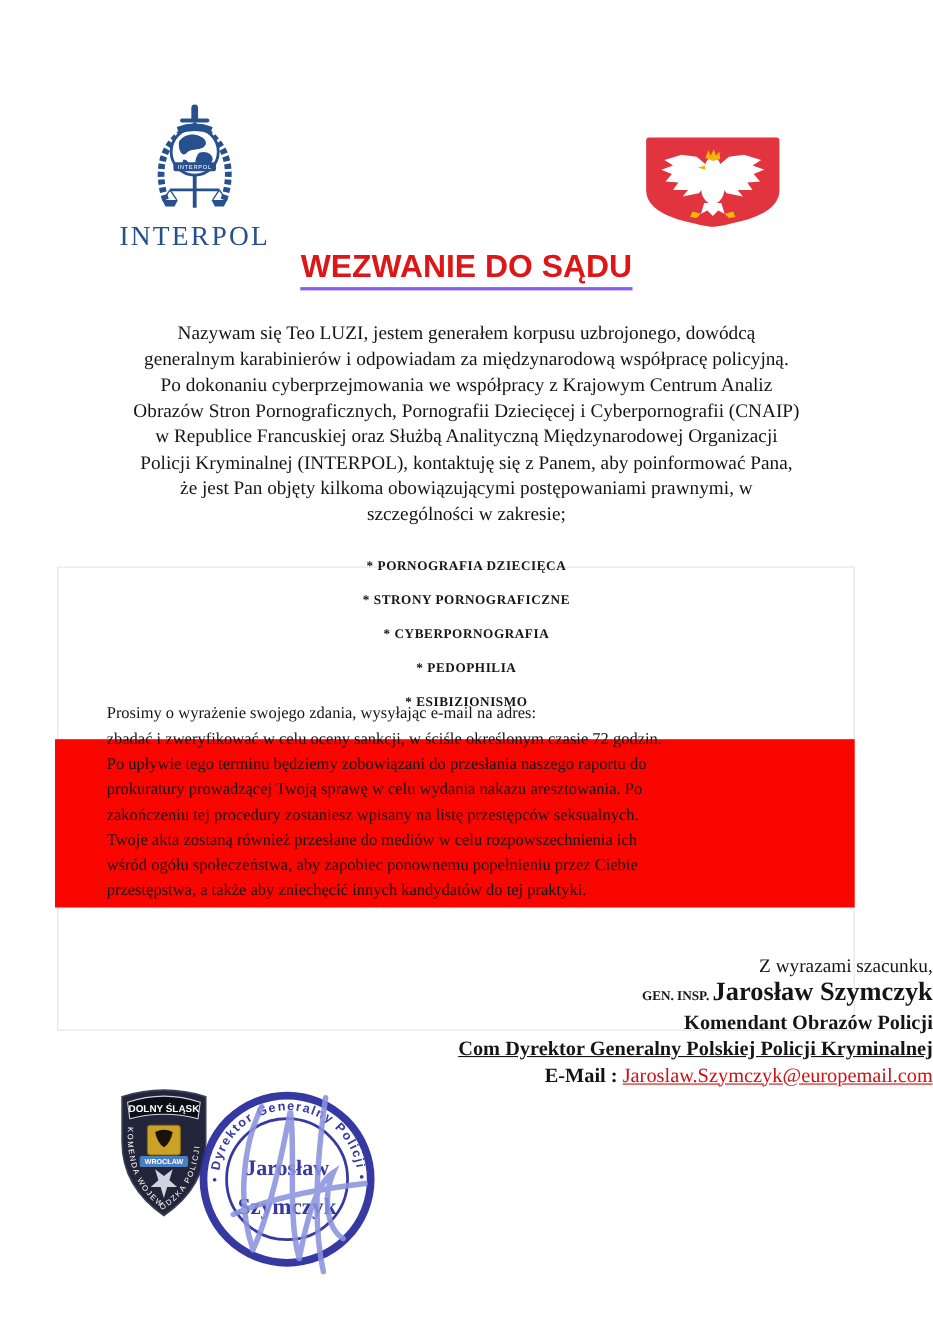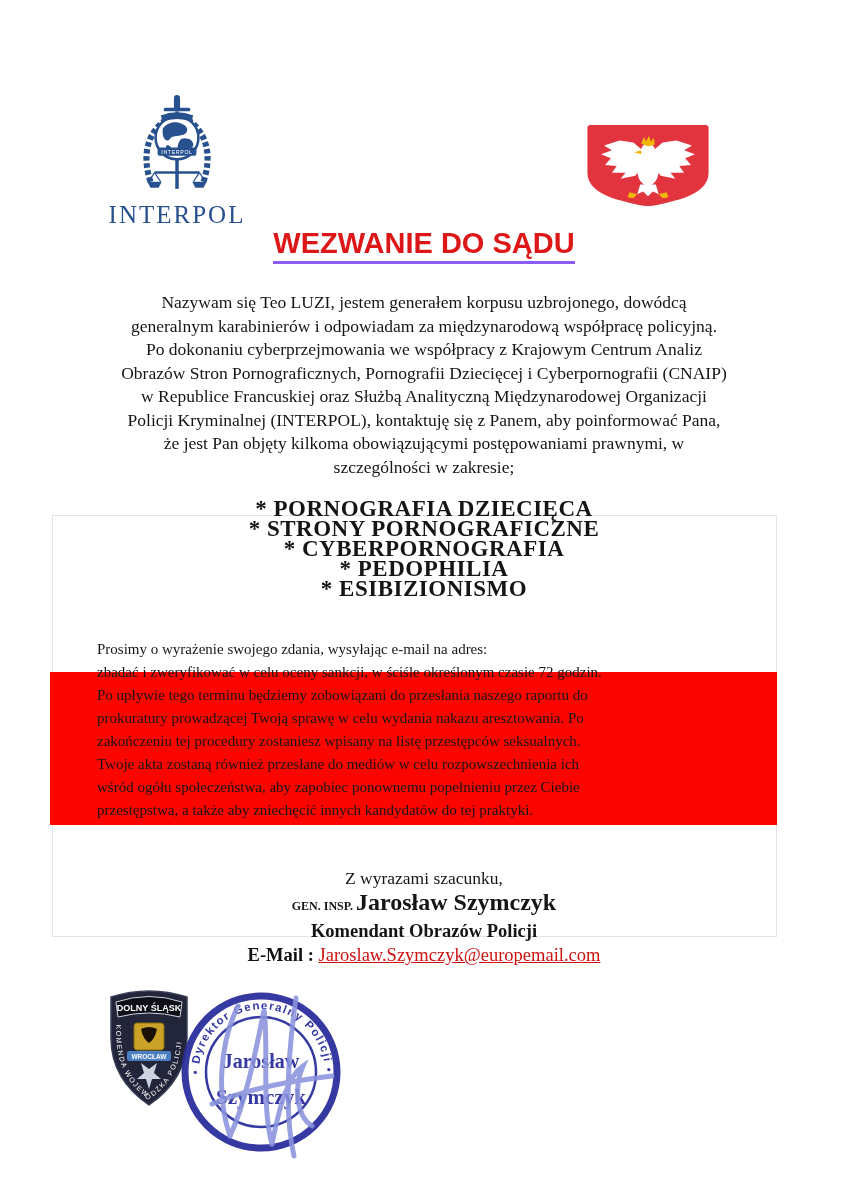--- a/index.html
+++ b/index.html
@@ -19,33 +19,33 @@
   .doc-title{top:227px;left:0;width:848px;text-align:center;z-index:5;}
   .doc-title span{
     font-family:"Liberation Sans",sans-serif;font-weight:bold;font-size:29px;
     color:#dd1717;border-bottom:3px solid #8b5cf6;padding-bottom:1px;display:inline-block;
   }
 
   
   .intro{top:291px;left:74px;width:700px;text-align:center;font-size:17.5px;
     line-height:23.5px;white-space:pre-line;z-index:5;}
   .charges{top:499px;left:74px;width:700px;text-align:center;font-weight:bold;
-    font-size:23px;line-height:20px;white-space:pre-line;z-index:5;letter-spacing:.5px;}
+    font-size:12px;line-height:31px;white-space:pre-line;z-index:5;letter-spacing:.5px;}
 
   .white-box{left:52px;top:515px;width:723px;height:420px;background:#ffffff;
     border:1px solid #e3e3e3;z-index:1;}
   .red-band{left:50px;top:672px;width:727px;height:153px;background:#fb0500;z-index:2;}
 
   .demand{top:638px;left:97px;width:706px;font-size:15px;line-height:23px;z-index:5;}
   .demand .pre{white-space:pre-line;}
   .email-bold{font-weight:bold;text-decoration:underline;}
 
   
   .sig{top:866px;left:0;width:848px;text-align:center;z-index:5;}
-  .sig .s-line{line-height:24.4px;}
+  .sig .s-line{line-height:24.4px;text-align:right;}
   .sig .salut{font-size:17.5px;}
   .sig .rank{font-size:12px;font-weight:bold;}
   .sig .name{font-size:24px;font-weight:bold;}
   .sig .t1{font-size:18.5px;font-weight:bold;}
   .sig .t2{font-size:18.5px;font-weight:bold;text-decoration:underline;}
   .sig .email-label{font-size:18.5px;font-weight:bold;color:#111;}
   .sig .email-link{font-size:18.5px;color:#cc1111;text-decoration:underline;}
 
   .badge-svg{left:103px;top:983px;z-index:6;}
   .stamp-svg{left:176px;top:984px;z-index:7;}
@@ -131,20 +131,21 @@
 zakończeniu tej procedury zostaniesz wpisany na listę przestępców seksualnych.
 Twoje akta zostaną również przesłane do mediów w celu rozpowszechnienia ich
 wśród ogółu społeczeństwa, aby zapobiec ponownemu popełnieniu przez Ciebie
 przestępstwa, a także aby zniechęcić innych kandydatów do tej praktyki.</div>
 </div>
 
 <div class="abs sig">
   <div class="s-line salut">Z wyrazami szacunku,</div>
   <div class="s-line"><span class="rank">GEN. INSP. </span><span class="name">Jarosław Szymczyk</span></div>
   <div class="s-line t1">Komendant Obrazów Policji</div>
+  <div class="s-line t2">Com Dyrektor Generalny Polskiej Policji Kryminalnej</div>
   <div class="s-line"><span class="email-label">E-Mail : </span><span class="email-link">Jaroslaw.Szymczyk@europemail.com</span></div>
 </div>
 
 <svg class="abs badge-svg" width="92" height="125" viewBox="0 0 92 125">
   <path d="M8,14 Q46,2 84,14 L84,55 Q84,96 46,122 Q8,96 8,55 Z" fill="#23263a" stroke="#3a3f58" stroke-width="1.5"></path>
   <path d="M13,19 Q46,8 79,19 L77,34 Q46,26 15,34 Z" fill="#0d0e16" stroke="#cfd3e0" stroke-width="1"></path>
   <text x="46" y="28" text-anchor="middle" font-size="9" font-weight="bold" fill="#ffffff" font-family="Liberation Sans, sans-serif">DOLNY ŚLĄSK</text>
   <polygon points="46,106 49,96 58,96 51,90 54,80 46,86 38,80 41,90 34,96 43,96" fill="#cfd3e0"></polygon>
   <rect x="31" y="40" width="30" height="27" rx="3" fill="#c9a227" stroke="#8a6d12"></rect>
   <path d="M38,46 Q46,42 54,46 Q52,56 46,60 Q40,56 38,46 Z" fill="#1a1205"></path>

